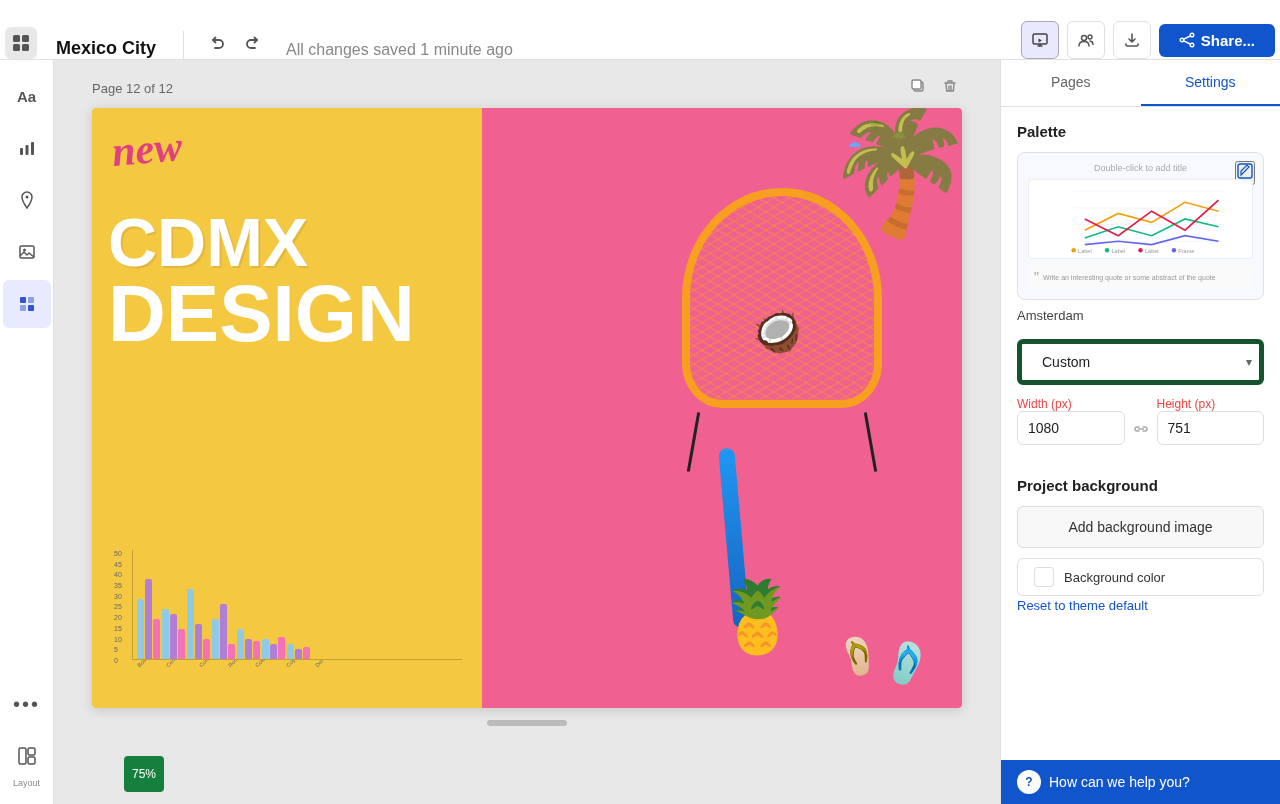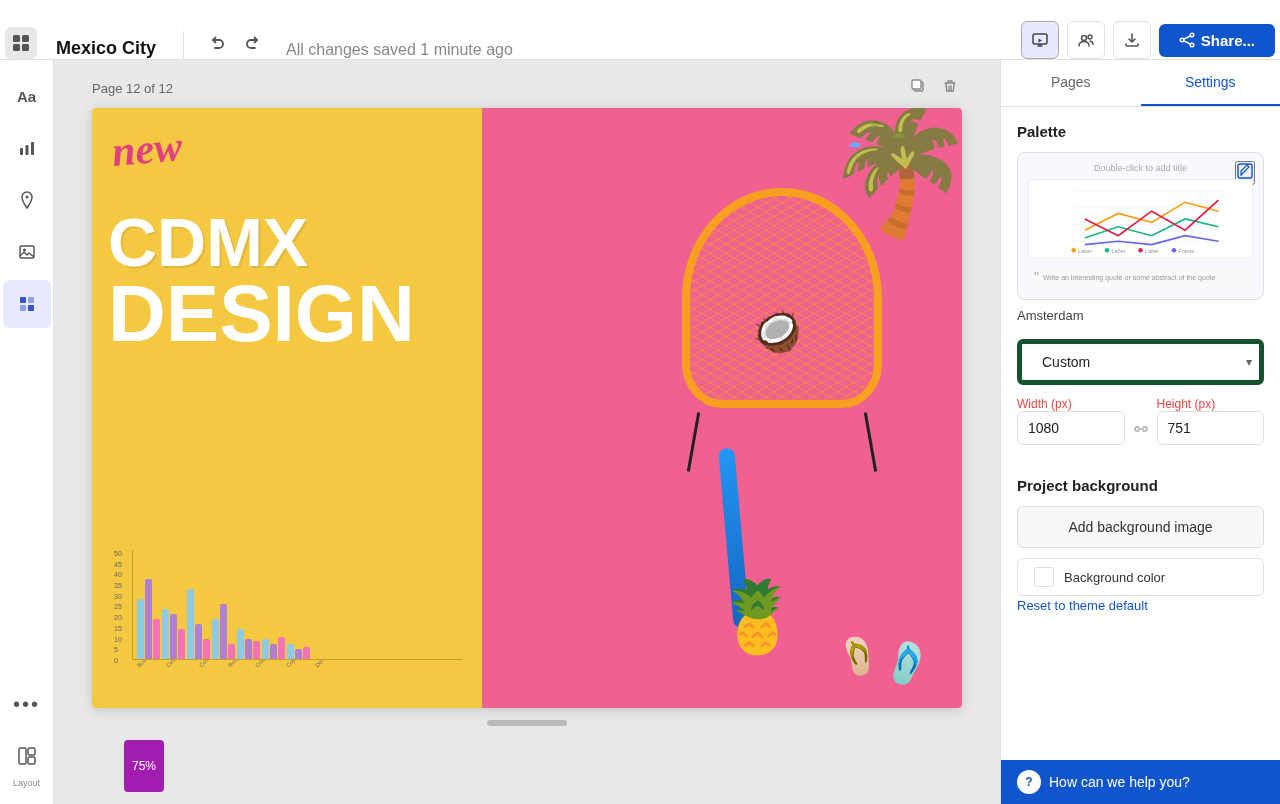--- a/index.html
+++ b/index.html
@@ -182,24 +182,24 @@
       width: 80px; height: 6px;
       background: #bbb;
       border-radius: 3px;
       cursor: pointer;
     }
 
     
     .zoom-indicator {
       position: absolute;
       bottom: 12px; left: 70px;
-      background: #a21caf;
+      background: #15803d;
       color: #fff;
       font-size: 12px;
-      padding: 19px 8px;
+      padding: 11px 8px;
       border-radius: 4px;
     }
 
     
     .right-panel {
       width: 280px;
       background: #fff;
       border-left: 1px solid #e0e0e0;
       display: flex;
       flex-direction: column;

